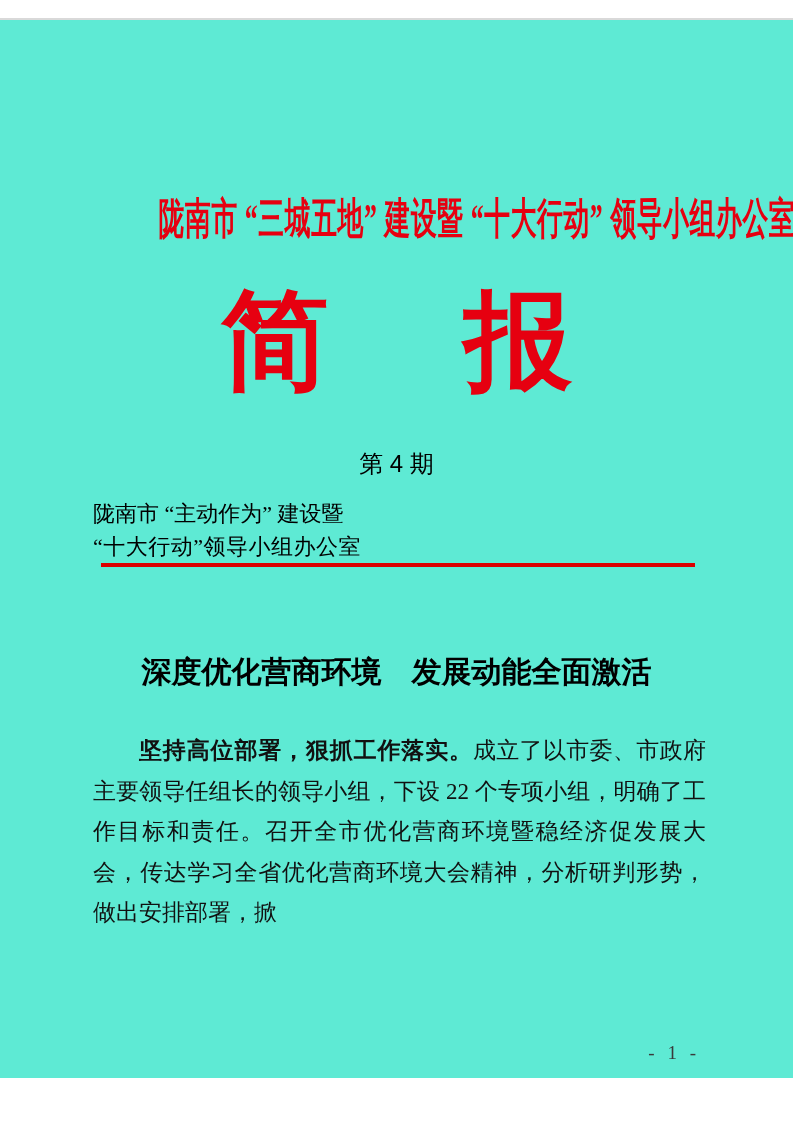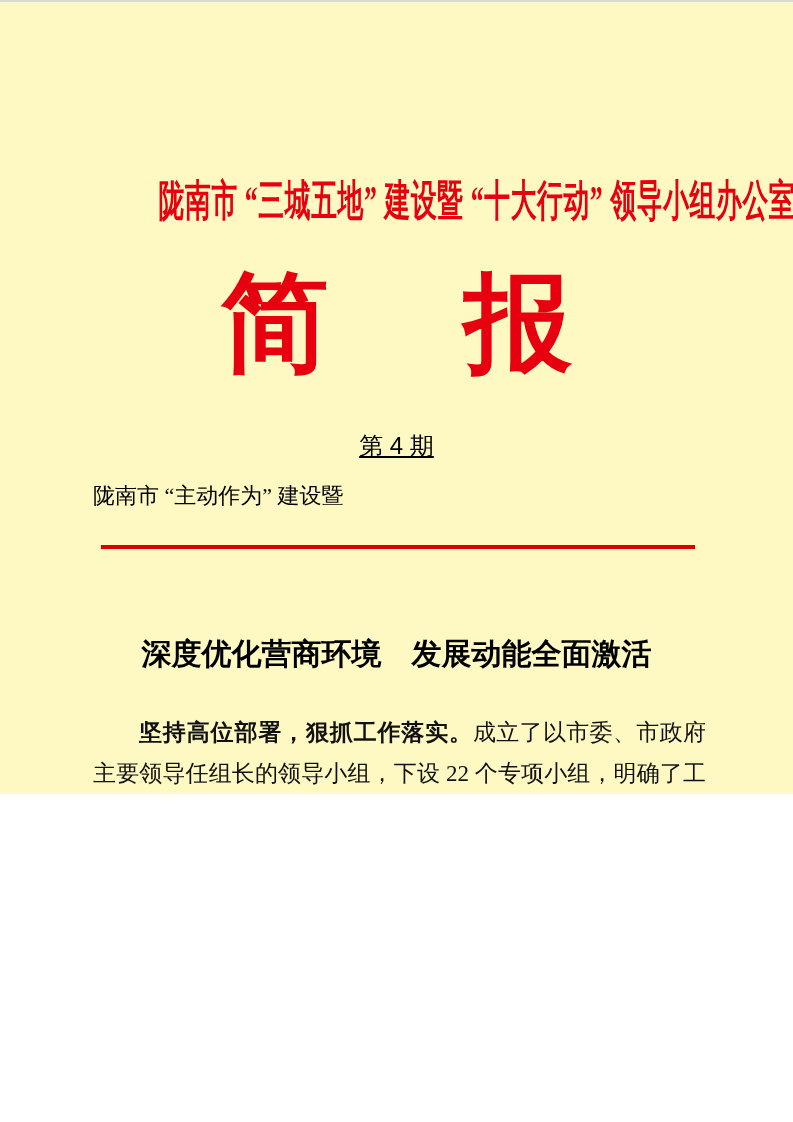--- a/index.html
+++ b/index.html
@@ -4,23 +4,23 @@
 <style>
   * { margin: 0; padding: 0; box-sizing: border-box; }
   html, body { background: #ffffff; }
   body {
     font-family: "Liberation Serif", "DejaVu Serif", serif;
     color: #1a1a1a;
   }
   .page {
     position: relative;
     width: 793px;
-    height: 794px;
-    margin: 0 auto;
-    background: #fef9c3;
+    height: 1060px;
+    margin: 18px auto;
+    background: #5eead4;
     overflow: hidden;
   }
   .top-edge {
     position: absolute;
     top: 0; left: 0; right: 0;
     height: 2px;
     background: #d9d9d9;
   }
   
   .org-title {
@@ -50,21 +50,20 @@
   .bulletin-title .char { display: inline-block; }
   .bulletin-title .char + .char { margin-left: 108px; }
   .issue-label {
     position: absolute;
     top: 430px;
     left: 0; right: 0;
     text-align: center;
     font-size: 24px;
     color: #000000;
     font-family: "Liberation Sans", "DejaVu Sans", sans-serif;
-    text-decoration: underline;
   }
   
   .issue-info {
     position: absolute;
     top: 479px;
     left: 93px;
     right: 87px;
   }
   .org-lines { font-size: 22px; line-height: 33px; color: #000; }
   .org-line2 { letter-spacing: 0.5px; }
@@ -136,20 +135,21 @@
       <span class="char">简</span>
       <span class="char">报</span>
     </div>
 
     <div class="issue-label">第 4 期</div>
   </header>
 
   <div class="issue-info">
     <div class="org-lines">
       <div class="org-line1">陇南市 “主动作为” 建设暨</div>
+      <div class="org-line2">“十大行动”领导小组办公室</div>
     </div>
   </div>
 
   <div class="red-rule"></div>
 
   <main>
     <h1 class="article-title">深度优化营商环境　发展动能全面激活</h1>
 
     <div class="article-body">
       <p><span class="para-lead">坚持高位部署，狠抓工作落实。</span><span>成立了以市委、市政府主要领导任组长的领导小组，下设 22 个专项小组，明确了工作目标和责任。召开全市优化营商环境暨稳经济促发展大会，传达学习全省优化营商环境大会精神，分析研判形势，做出安排部署，掀</span></p>

